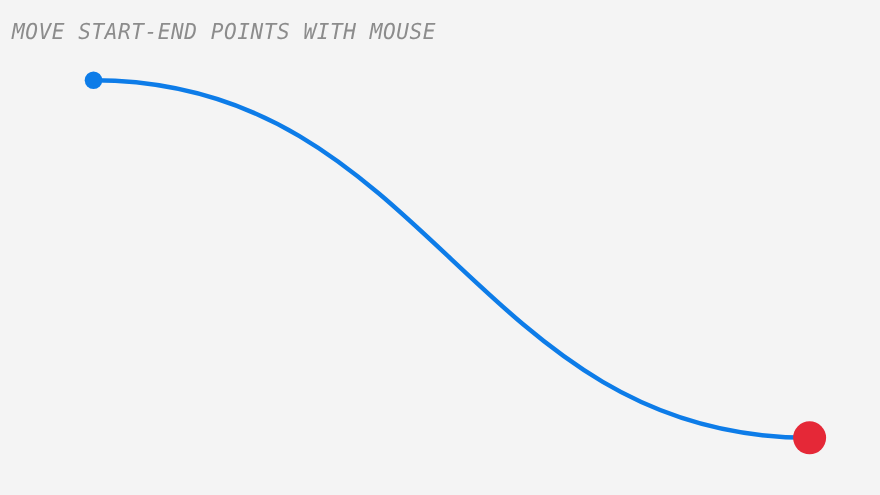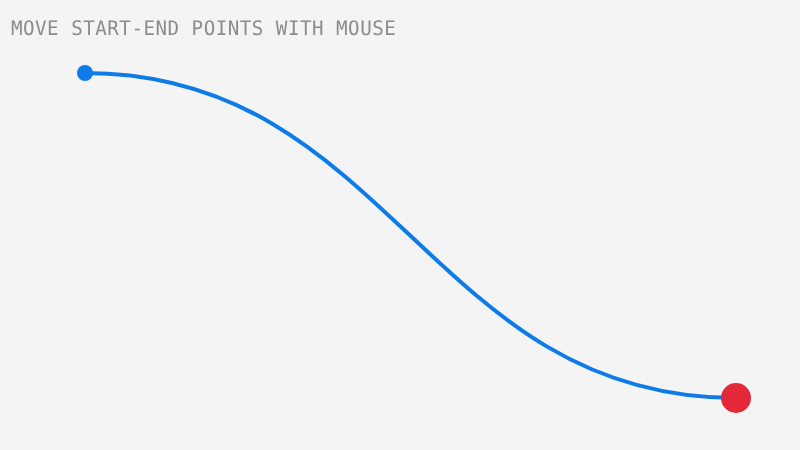--- a/index.html
+++ b/index.html
@@ -12,20 +12,21 @@
     height: 450px;
     overflow: hidden;
     background: #f4f4f4;
     font-family: "DejaVu Sans", sans-serif;
   }
   #app-root {
     position: relative;
     width: 800px;
     height: 450px;
     background: #f4f4f4;
+    font-style: italic;
   }
   
   #title-bar {
     position: absolute;
     left: 0;
     top: 0;
     width: 800px;
     height: 52px;
     pointer-events: none;
   }

